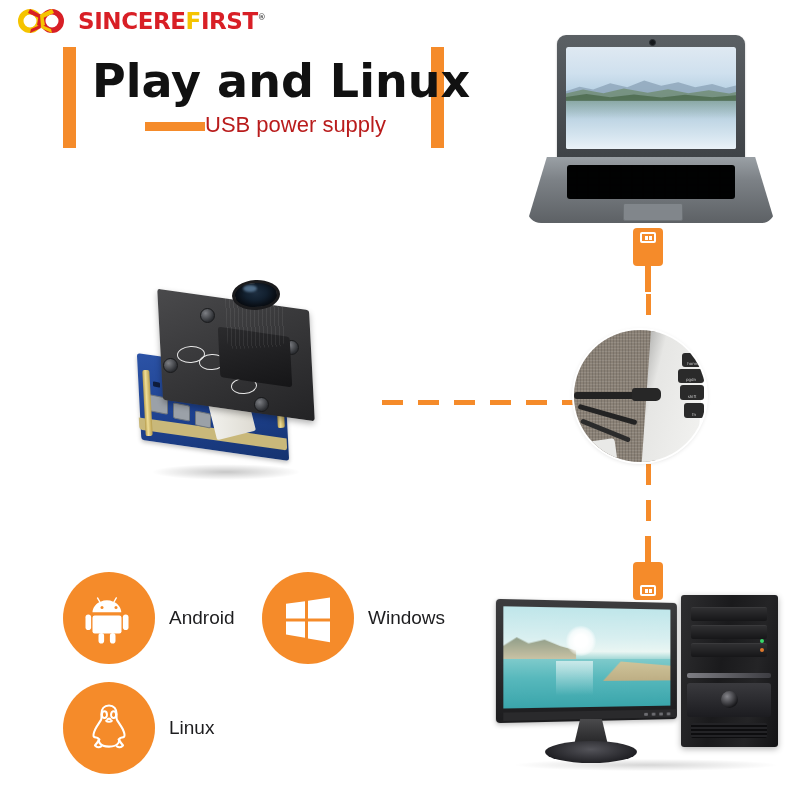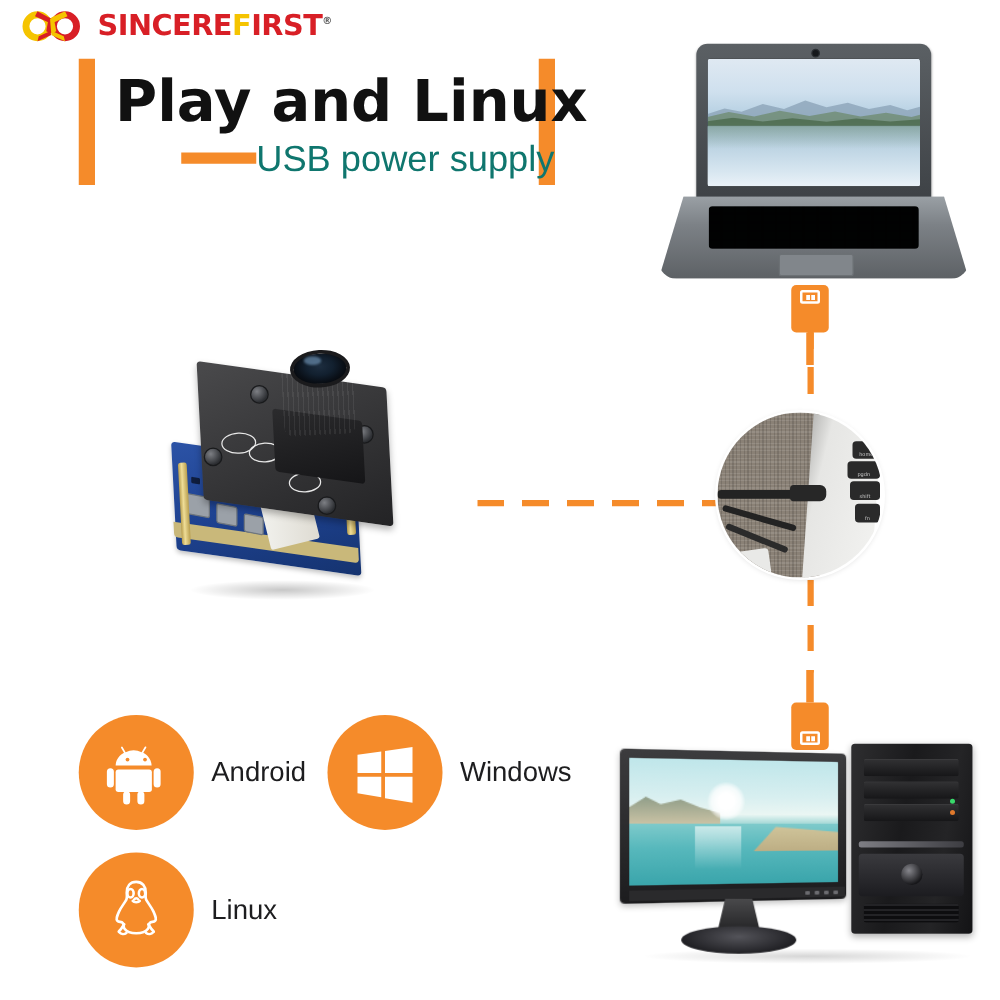--- a/index.html
+++ b/index.html
@@ -23,21 +23,21 @@
 
   
   .hdr-bar{position:absolute;background:#F58B2A;}
   .hdr-bar.left{left:63px;top:47px;width:13px;height:101px;}
   .hdr-bar.right{left:431px;top:47px;width:13px;height:101px;}
   .hdr-title{position:absolute;left:92px;top:55px;width:340px;
     font-size:46px;line-height:52px;color:#111;white-space:nowrap;
     font-family:"DejaVu Sans", sans-serif;}
   .hdr-title .b{font-weight:bold;}
   .hdr-title .n{font-weight:bold;}
-  .hdr-sub{position:absolute;left:205px;top:112px;font-size:29px;color:#0f766e;
+  .hdr-sub{position:absolute;left:205px;top:112px;font-size:22px;color:#b91c1c;
     white-space:nowrap;}
   .hdr-dash{position:absolute;left:145px;top:122px;width:60px;height:9px;background:#F58B2A;}
 
   
   .dash-h{position:absolute;height:5px;
     background:repeating-linear-gradient(to right,#F58B2A 0 21px,transparent 21px 36px);}
   .dash-v{position:absolute;width:5px;
     background:repeating-linear-gradient(to bottom,#F58B2A 0 21px,transparent 21px 36px);}
 
   
@@ -158,21 +158,21 @@
   .cam .lens-base{position:absolute;left:86px;top:54px;width:72px;height:50px;
     background:linear-gradient(160deg,#2b2b2d,#151517);transform:skewY(11deg) rotate(-3deg);
     border-radius:3px;}
   .cam .shadow{position:absolute;left:18px;top:186px;width:150px;height:16px;
     background:radial-gradient(ellipse at 50% 50%,rgba(0,0,0,.22),rgba(0,0,0,0) 70%);}
 
   
   .os{position:absolute;display:flex;align-items:center;gap:14px;}
   .os-circle{width:92px;height:92px;border-radius:50%;background:#F58B2A;
     display:flex;align-items:center;justify-content:center;flex:0 0 auto;}
-  .os-label{font-size:22px;color:#1d1d1f;white-space:nowrap;
+  .os-label{font-size:19px;color:#1d1d1f;white-space:nowrap;
     font-family:"Liberation Sans", sans-serif;}
 
   
   .pc{position:absolute;left:498px;top:595px;width:296px;height:180px;}
   .mon{position:absolute;left:0;top:6px;width:183px;height:120px;
     background:linear-gradient(180deg,#3c3c3e,#1c1c1e);border-radius:4px;
     box-shadow:0 2px 5px rgba(0,0,0,.25);transform:perspective(420px) rotateY(9deg);}
   .mon-scr{position:absolute;left:7px;top:7px;width:169px;height:99px;
     overflow:hidden;border-radius:1px;background:#7fc6c8;}
   .mon-chin{position:absolute;left:7px;bottom:2px;width:169px;height:8px;

